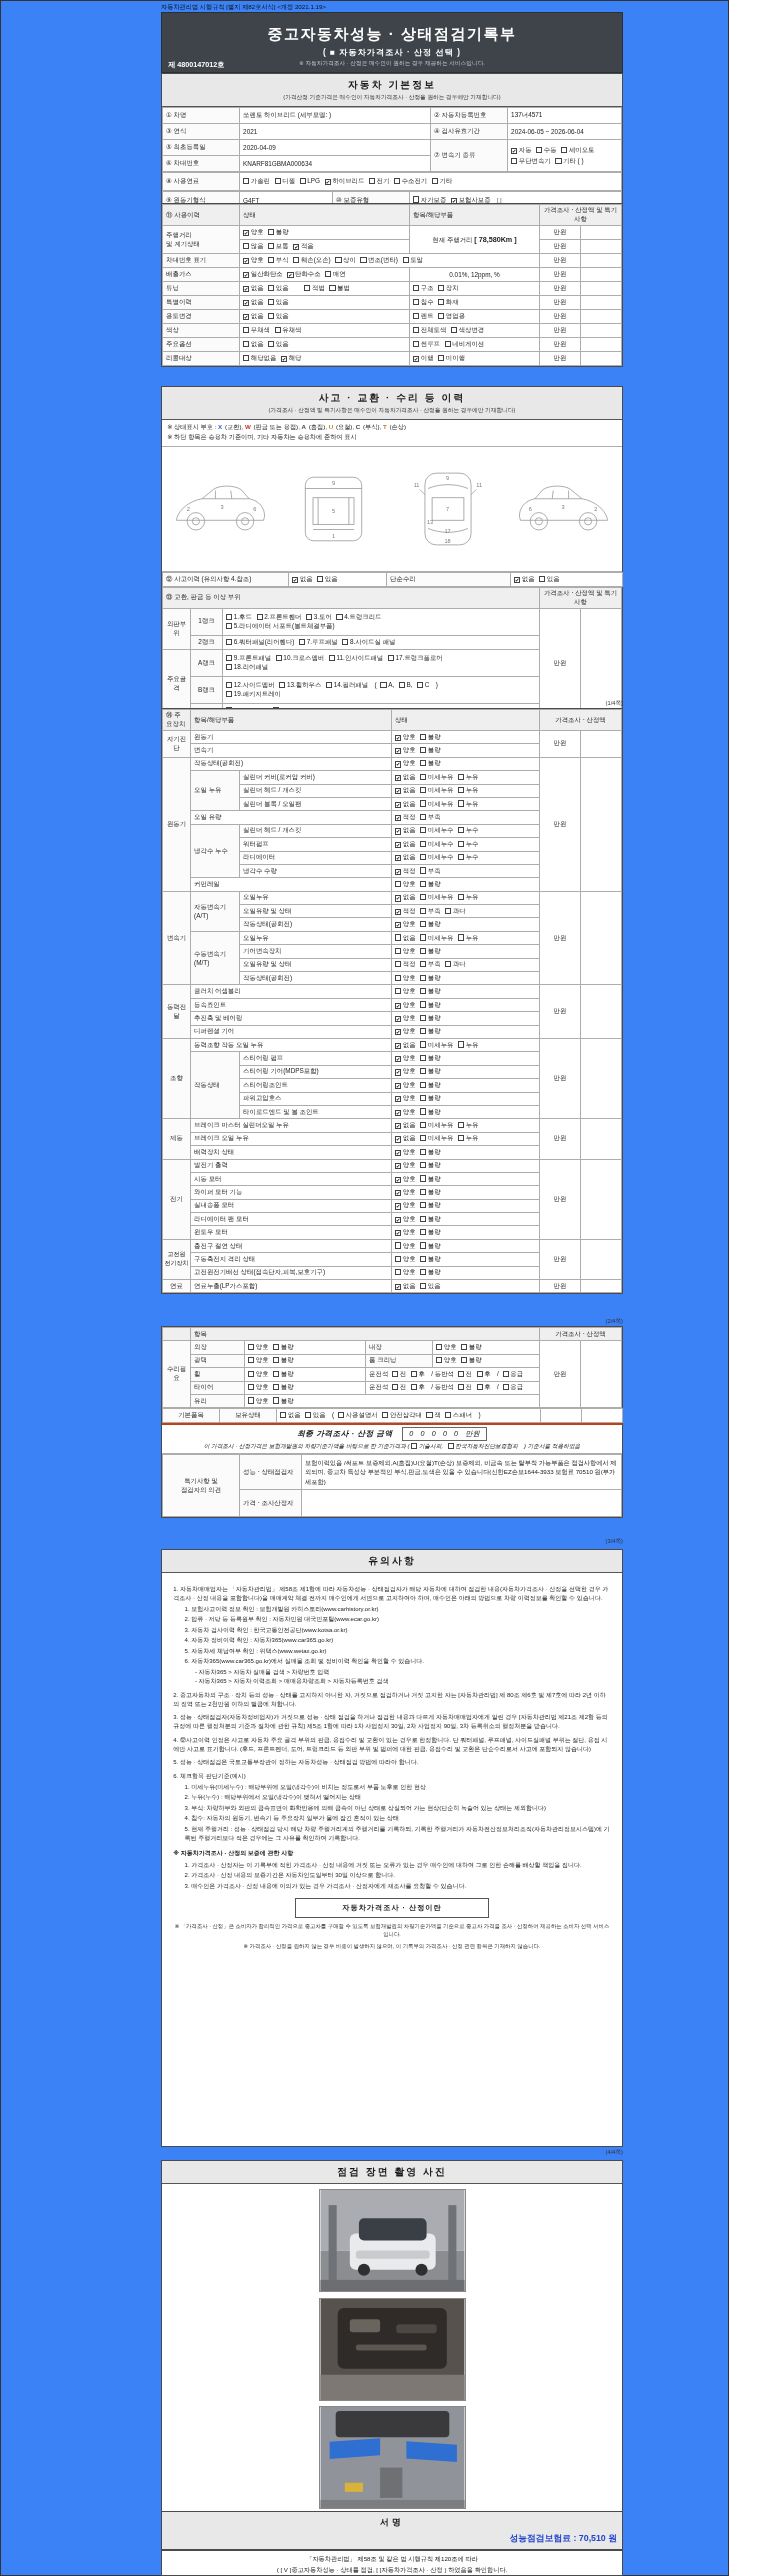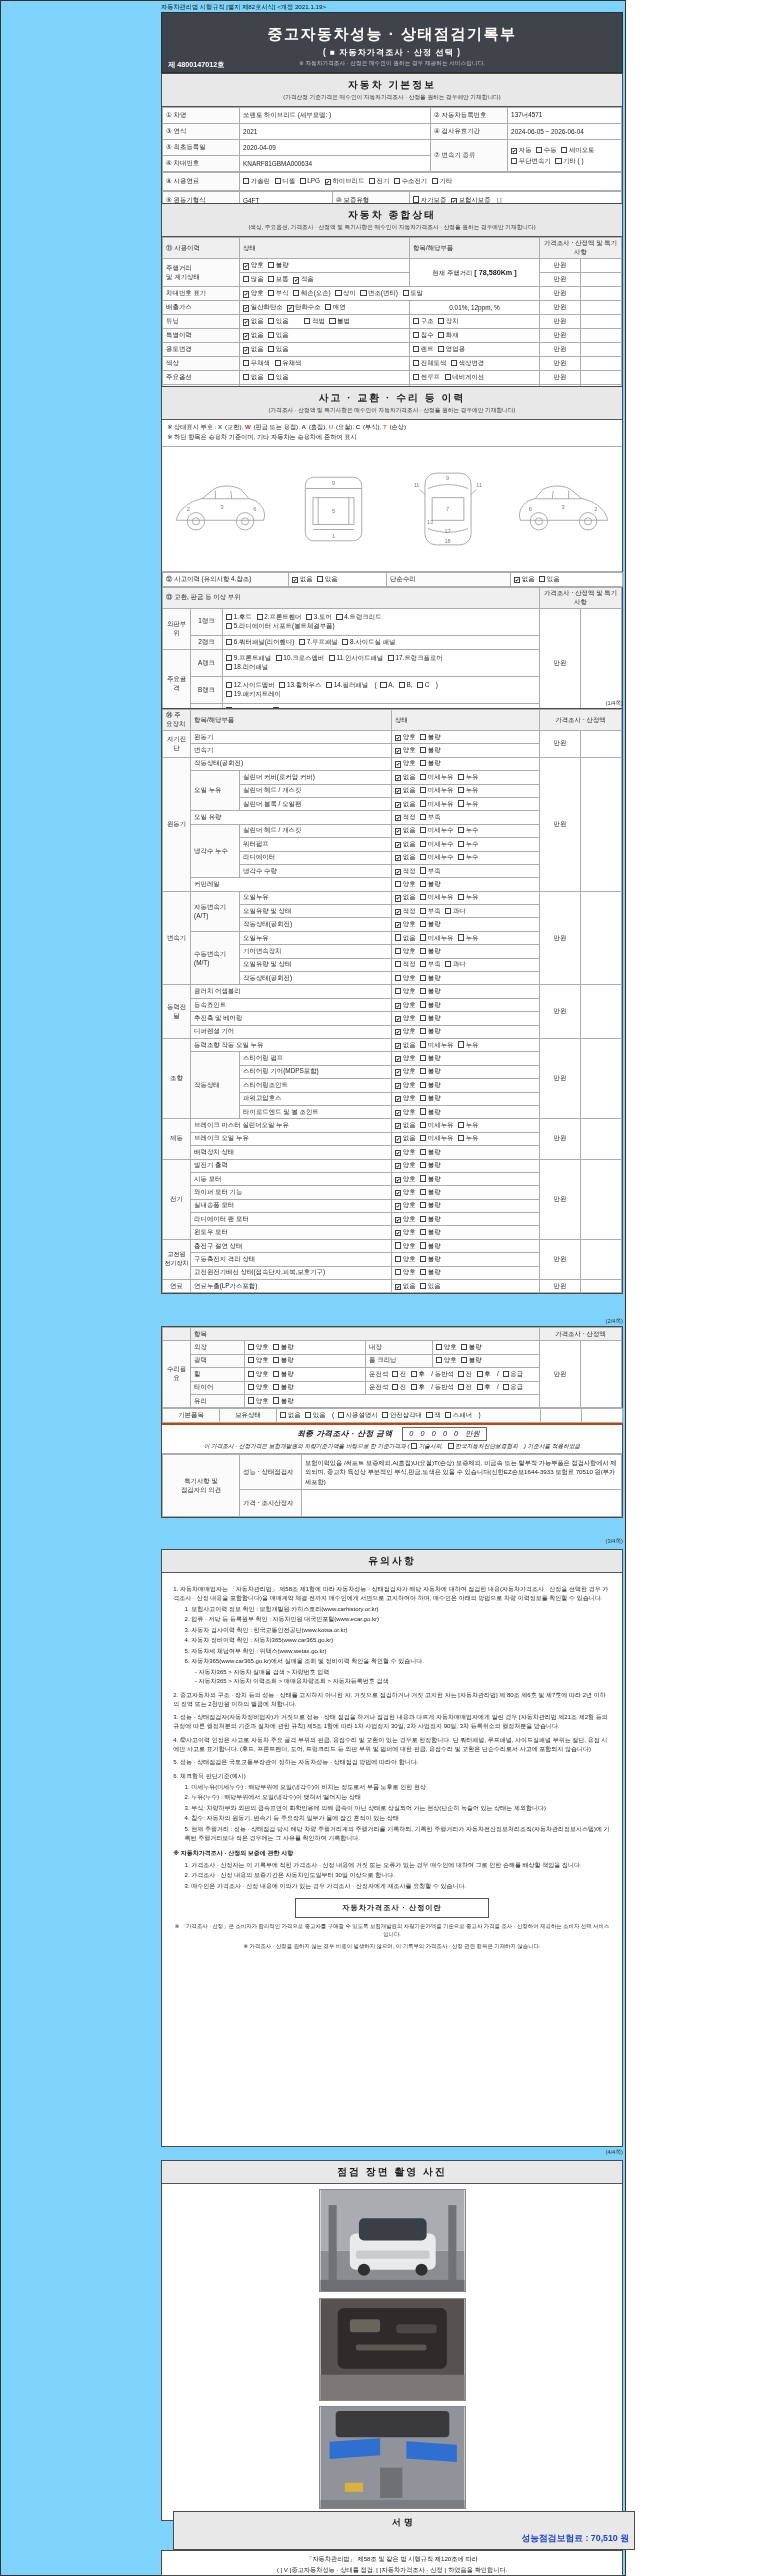--- a/index.html
+++ b/index.html
@@ -1,16 +1,16 @@
 <!DOCTYPE html>
 <html style="font-size:8.2px"><head>
 <meta charset="utf-8">
 <style>
   html,body{margin:0;padding:0;background:#fff;}
-  #page{position:relative;width:626px;height:2576px;background:#7dd3fc;border:0.5px solid #333;box-sizing:border-box;
+  #page{position:relative;width:729px;height:2576px;background:#3b82f6;border:0.5px solid #333;box-sizing:border-box;
         font-family:"Liberation Sans","DejaVu Sans",sans-serif;color:#1a1a1a;}
   #page *{box-sizing:border-box;}
   .abs{position:absolute;}
   .col{left:160px;width:462px;}
   .topnote{top:1.5px;font-size:6.2px;color:#111;}
   
   .band{top:11.3px;height:61px;background:#3f434a;color:#fff;border:0.5px solid #2c2f34;}
   .band .t1{text-align:center;font-size:15px;font-weight:bold;letter-spacing:1.5px;margin-top:11.3px;}
   .band .t2{text-align:center;font-size:8.2px;font-weight:bold;letter-spacing:1px;margin-top:3.1px;}
   .band .t3{text-align:center;font-size:5.7px;color:#c9ccd1;margin-top:2.1px;}
@@ -57,21 +57,21 @@
   .n2{margin:1.5px 0 1.5px 11.3px;}
   .n3{margin:0.5px 0 0.5px 21.6px;}
   .nh{margin:6.7px 0 2.6px;font-weight:bold;}
   .nboxwrap{text-align:center;margin-top:7.2px;}
   .nbox{display:inline-block;border:0.8px solid #555;padding:3.6px 46px;font-size:7.2px;font-weight:bold;letter-spacing:1px;}
   .nfoot{font-size:5.4px;text-align:center;margin-top:4.1px;color:#333;}
   
   .photoswrap{padding:5.2px 0 6.2px;text-align:center;}
   .photo{width:147px;margin:0 auto 5.2px;border:0.5px solid #888;display:block;}
   
-  .signbox{background:#e8e8e8;margin-left:12px;}
+  .signbox{background:#e8e8e8;}
   .signbox .sg{font-size:8.8px;font-weight:bold;text-align:center;letter-spacing:3.1px;padding-top:4.6px;}
   .signbox .fee{position:absolute;right:5px;top:20.6px;font-size:8.8px;font-weight:bold;}
   
   .footerbox .f1{text-align:center;font-size:6.2px;margin-top:4.1px;}
   .footerbox .f2{text-align:center;font-size:6.2px;margin-top:2.1px;}
 </style>
 </head>
 <body>
 
 <div id="page">
@@ -152,24 +152,20 @@
         <td>
           <span><span class="opt"><span class="cb"></span><span>자가보증</span></span><span class="opt"><span class="cb">✔</span><span>보험사보증</span></span></span>
           <span style="font-size:5.7px;color:#555;">[              ]</span>
         </td>
       </tr>
     </tbody>
       </table>
   </div>
 
   <div class="abs col sect" style="top:202px;">
-    <div class="shead">
-      <div class="st">자동차 종합상태</div>
-      <div class="ss">(색상, 주요옵션, 가격조사 · 산정액 및 특기사항은 매수인이 자동차가격조사 · 산정을 원하는 경우에만 기재합니다)</div>
-    </div>
     <table class="t27">
       <colgroup>
           <col style="width:77px">
           <col style="width:170px">
           <col style="width:130px">
           <col style="width:41px">
           <col style="width:41px">
         </colgroup>
       <tbody>
           <tr>

